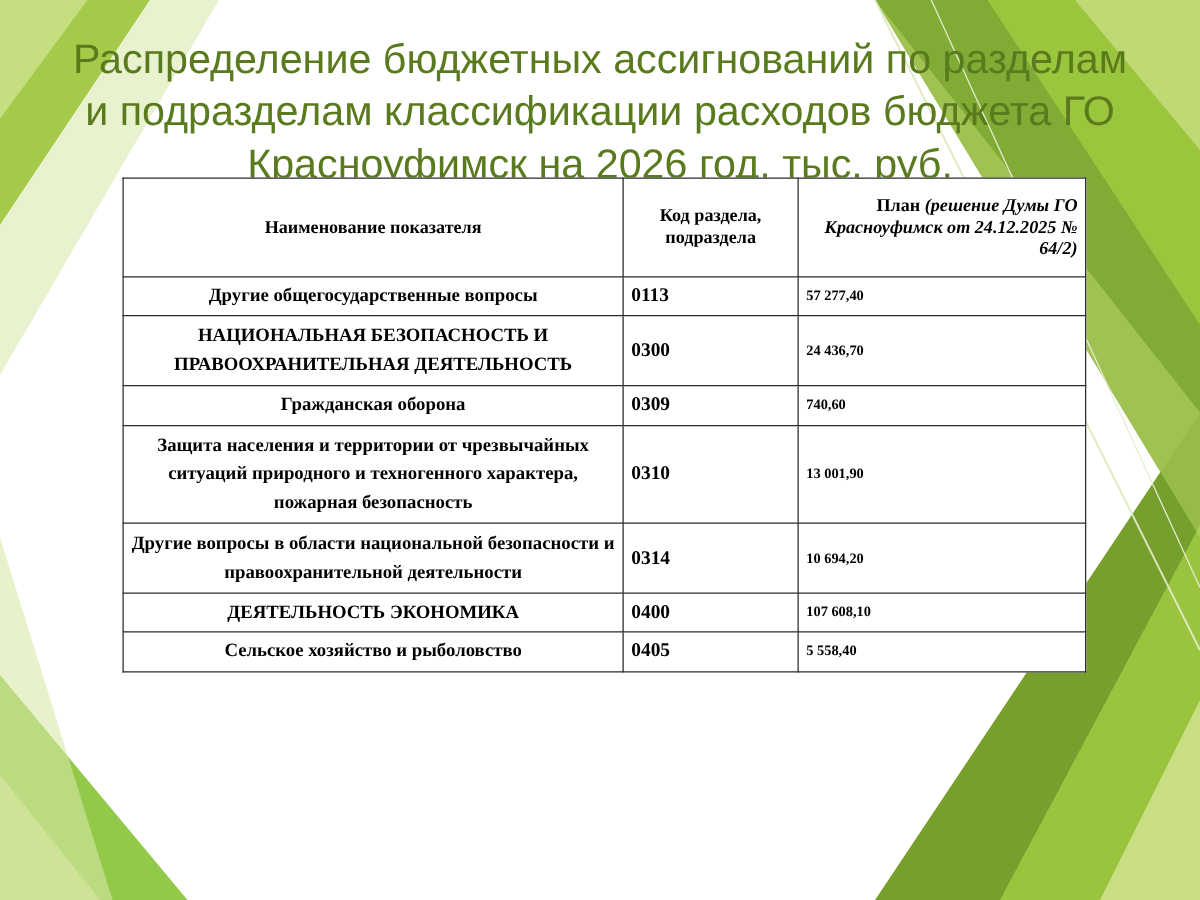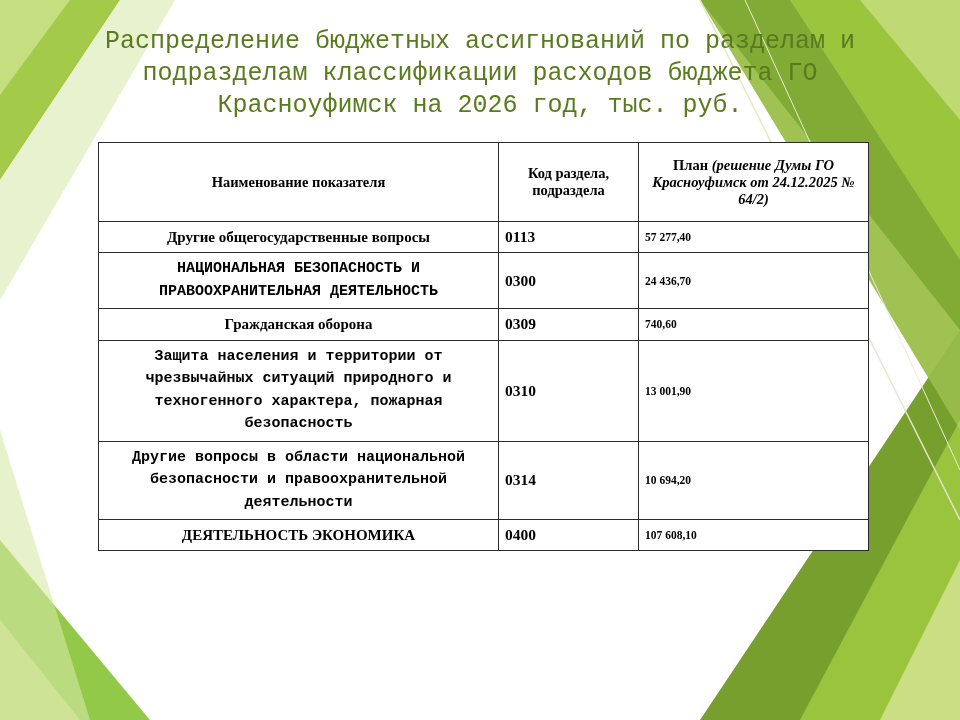--- a/index.html
+++ b/index.html
@@ -29,23 +29,23 @@
   .bg svg { display: block; }
 
   
   .title {
     position: absolute;
     left: 50px;
     top: 26px;
     width: 860px;
     text-align: center;
     color: #5a7a1e;
-    font-size: 25px;
+    font-size: 33px;
     line-height: 1.28;
-    font-family: Liberation Mono, monospace;
+    font-family: Liberation Sans, sans-serif;
   }
 
   
   .table-wrap {
     position: absolute;
     left: 98px;
     top: 142px;
     width: 770px;
   }
   table.budget {
@@ -67,20 +67,21 @@
     text-align: center;
     height: 68px;
   }
   .col-name { width: 400px; }
   .col-code { width: 140px; }
   .col-plan { width: 230px; }
 
   th .plan-head {
     display: block;
     font-weight: bold;
+    text-align: right;
   }
   th .plan-head .ital {
     font-style: italic;
     font-weight: bold;
   }
 
   td.name {
     text-align: center;
     font-weight: bold;
     font-size: 15px;
@@ -95,21 +96,21 @@
     padding-top: 7px;
   }
   td.plan {
     font-weight: bold;
     font-size: 11.5px;
     vertical-align: top;
     padding-top: 5px;
     padding-right: 8px;
   }
   tr.r-other td.name { font-size: 15px; }
-  tr.tall td.name { line-height: 1.5; font-family: Liberation Mono, monospace; }
+  tr.tall td.name { line-height: 1.5; }
 </style>
 </head>
 <body>
 
 <div class="slide">
 
   <div class="bg">
     <svg width="960" height="720" viewBox="0 0 960 720" xmlns="http://www.w3.org/2000/svg">
       <rect x="0" y="0" width="960" height="720" fill="#ffffff"></rect>
 
@@ -177,17 +178,22 @@
         <tr class="tall">
           <td class="name">Другие вопросы в области национальной безопасности и правоохранительной деятельности</td>
           <td class="code">0314</td>
           <td class="plan">10 694,20</td>
         </tr>
         <tr>
           <td class="name">ДЕЯТЕЛЬНОСТЬ  ЭКОНОМИКА</td>
           <td class="code">0400</td>
           <td class="plan">107 608,10</td>
         </tr>
+        <tr>
+          <td class="name">Сельское хозяйство и рыболовство</td>
+          <td class="code">0405</td>
+          <td class="plan">5 558,40</td>
+        </tr>
       </tbody>
     </table>
   </div>
 
 </div>
 
 </body></html>

